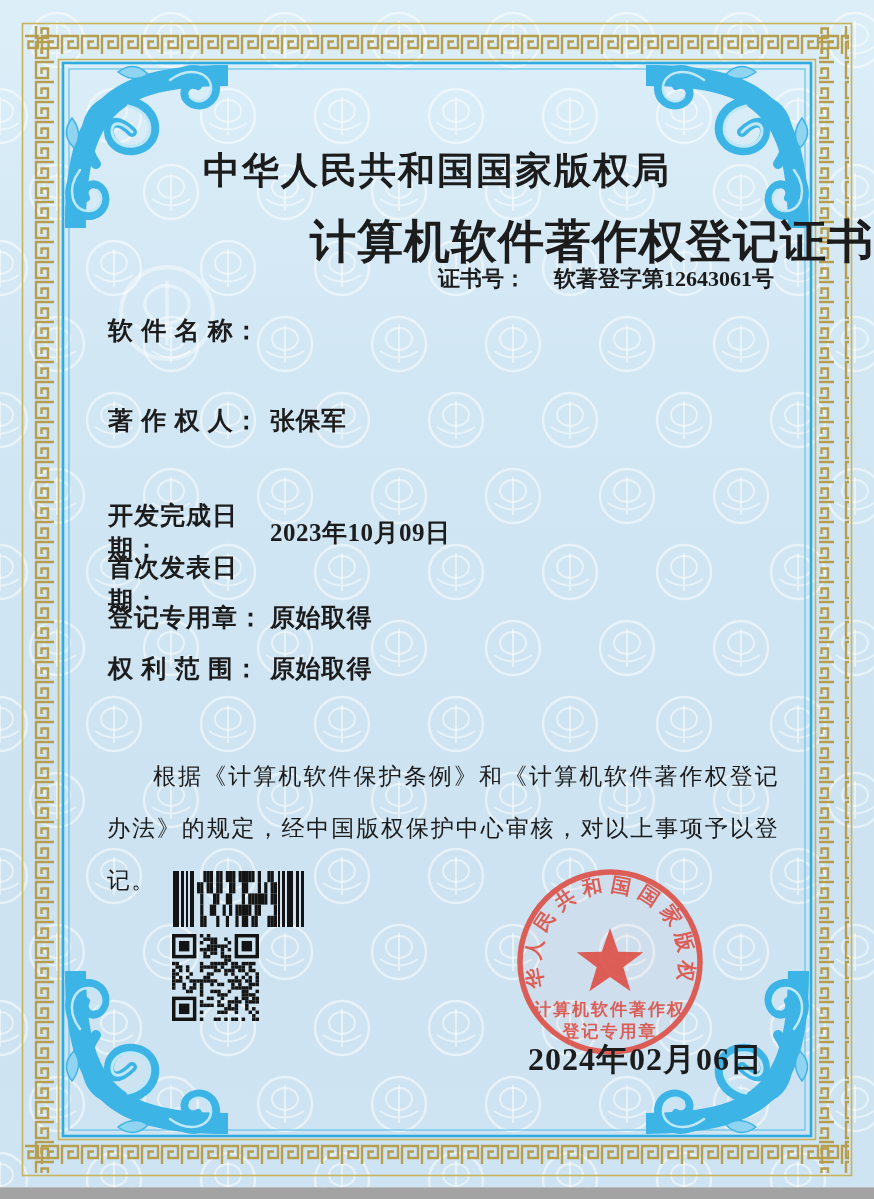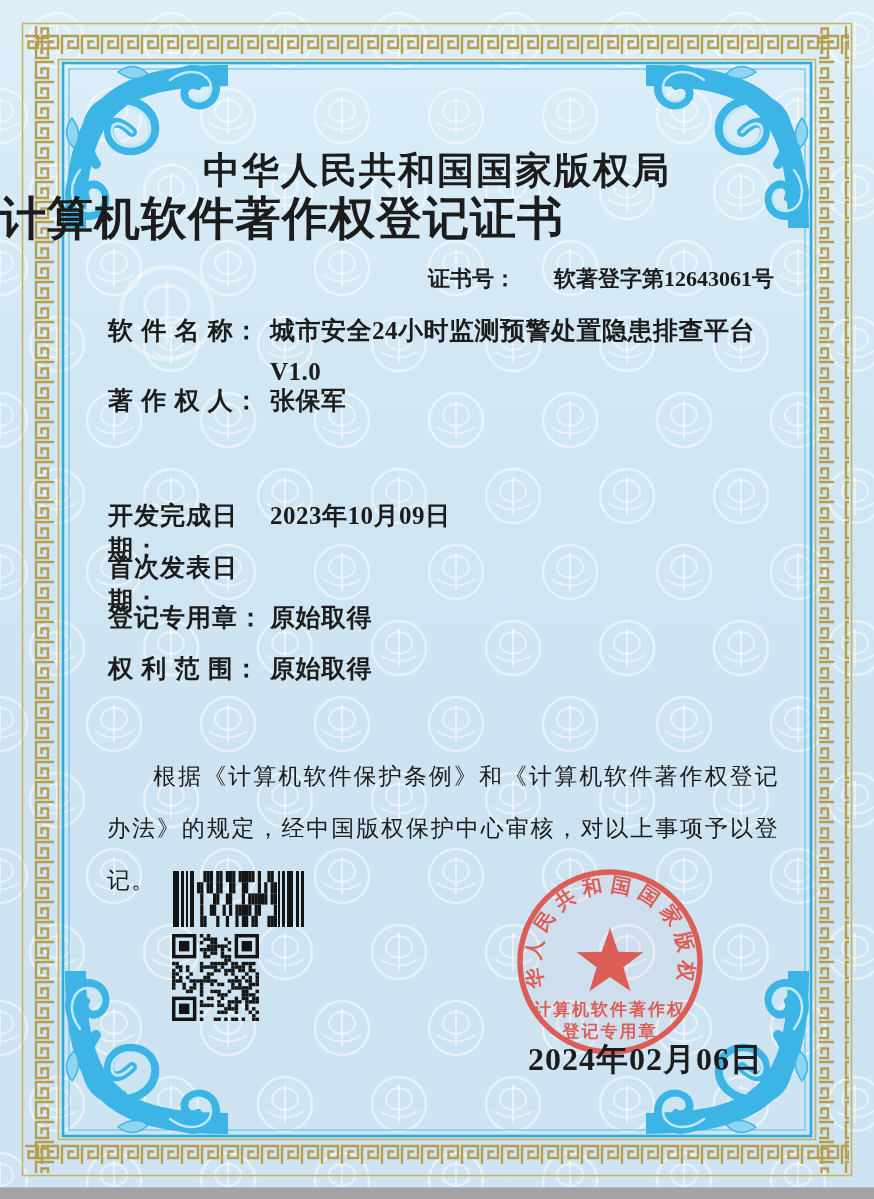--- a/index.html
+++ b/index.html
@@ -5,24 +5,24 @@
   html,body{margin:0;padding:0;background:#e9e9e9;}
   .cert{
     position:relative;width:874px;height:1199px;overflow:hidden;
     background:linear-gradient(180deg,#dcefF9 0%,#d2e7f4 30%,#cde3f1 70%,#cfe4f2 100%);
     font-family:"Liberation Serif","DejaVu Serif",serif;
     color:#1c1c1c;
   }
   .layer{position:absolute;left:0;top:0;width:874px;height:1199px;}
   .txt{position:absolute;font-weight:700;white-space:nowrap;}
   .authority{left:0;top:146px;width:874px;text-align:center;font-size:37px;letter-spacing:2px;}
-  .cert-title{left:0;top:188px;width:874px;text-align:left;font-size:46px;letter-spacing:1px;}
+  .cert-title{left:0;top:211px;width:874px;text-align:right;font-size:46px;letter-spacing:1px;}
   .certno{top:264px;right:100px;font-size:22px;}
-  .certno .val{margin-left:38px;}
-  .row{position:absolute;left:108px;display:flex;font-weight:700;font-size:25px;}
+  .certno .val{margin-left:28px;}
+  .row{position:absolute;left:108px;display:flex;font-weight:700;font-size:25px;align-items:center;}
   .row .lab{width:162px;letter-spacing:1px;flex:0 0 auto;}
   .row .val{letter-spacing:.5px;}
   .row .val .l2{display:block;margin-top:11px;}
   .statement{
     position:absolute;left:107px;top:751px;width:672px;
     font-size:23px;font-weight:400;line-height:52px;letter-spacing:1.2px;
     text-indent:46px;text-align:justify;white-space:normal;
   }
   .barcode{position:absolute;left:173px;top:871px;}
   .qrcode{position:absolute;left:172px;top:934px;}
@@ -87,23 +87,22 @@
   </svg>
 
   <div class="txt authority">中华人民共和国国家版权局</div>
   <div class="txt cert-title">计算机软件著作权登记证书</div>
   <div class="txt certno">
     <span>证书号：</span><span class="val">软著登字第12643061号</span>
   </div>
 
   <div class="row" style="top:314px">
     <span class="lab">软 件 名 称：</span>
-    <span class="val"><span>城市安全24小时监测预警处置隐患排查平台</span><span class="l2">V1.0</span></span>
-  </div>
-  <div class="row" style="top:384px">
+  </div>
+  <div class="row" style="top:404px">
     <span class="lab">著 作 权 人：</span>
     <span class="val">张保军</span>
   </div>
   <div class="row" style="top:499px">
     <span class="lab">开发完成日期：</span>
     <span class="val">2023年10月09日</span>
   </div>
   <div class="row" style="top:551px">
     <span class="lab">首次发表日期：</span>
   </div>

